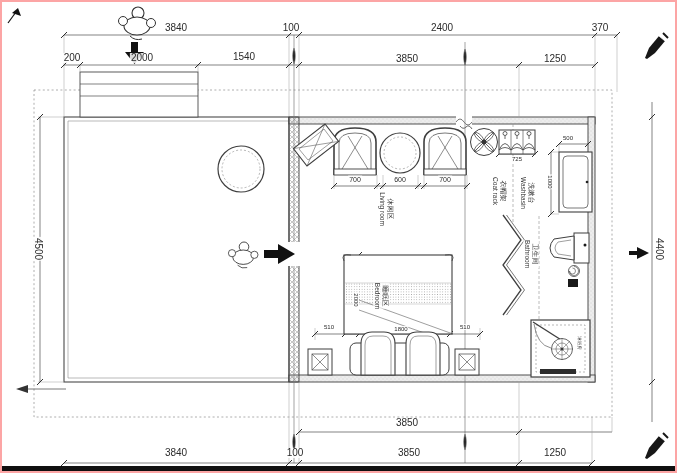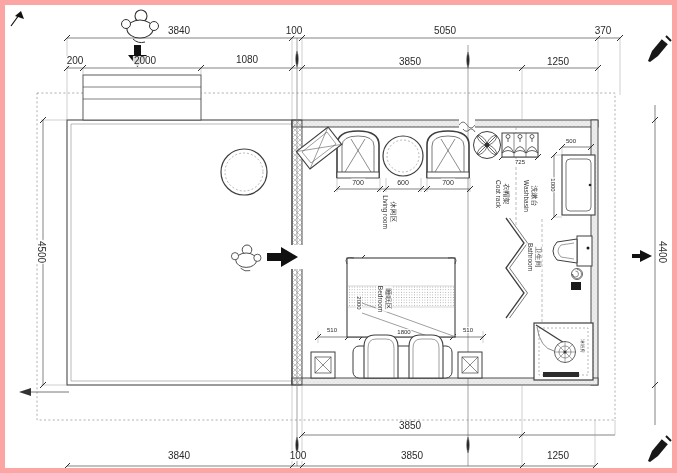--- a/index.html
+++ b/index.html
@@ -1,17 +1,17 @@
 <!DOCTYPE html>
 <html><head>
 <meta charset="utf-8">
 <style>
   html,body{margin:0;padding:0;background:#fff;}
   #stage{position:relative;width:677px;height:473px;background:#fff;overflow:hidden;
-         font-family:"Liberation Sans",sans-serif;border:5px solid #fca5a5;box-sizing:border-box;}
+         font-family:"Liberation Sans",sans-serif;border:2px solid #fca5a5;box-sizing:border-box;}
   #plan-svg{position:absolute;left:0;top:0;}
   .lbl{position:absolute;transform:translate(-50%,-50%);color:#2b2b2b;white-space:nowrap;
        background:rgba(255,255,255,.85);padding:0 1px;line-height:1;}
   .dim{font-size:10px;}
   .dim-sm{font-size:7px;}
   .dim-xs{font-size:6px;}
   .rot{transform:translate(-50%,-50%) rotate(90deg);}
   .room{position:absolute;transform:translate(-50%,-50%) rotate(90deg);text-align:center;
         font-size:6.5px;line-height:1.2;color:#333;white-space:nowrap;background:rgba(255,255,255,.7);}
   .room .zh{font-size:7px;}
@@ -234,25 +234,25 @@
       <path d="M24,387 H64" stroke="#555" stroke-width="0.8"></path>
       <polygon points="14,387 26,383 26,391" fill="#333"></polygon>
     </g>
   </g>
 
   <rect x="0" y="464" width="677" height="7" fill="#101010"></rect>
 </svg>
 
 <div class="lbl dim" style="left:174px;top:26px">3840</div>
 <div class="lbl dim" style="left:289px;top:26px">100</div>
-<div class="lbl dim" style="left:440px;top:26px">5050</div>
+<div class="lbl dim" style="left:440px;top:26px">2400</div>
 <div class="lbl dim" style="left:598px;top:26px">370</div>
 <div class="lbl dim" style="left:70px;top:56px">200</div>
 <div class="lbl dim" style="left:140px;top:56px">2000</div>
-<div class="lbl dim" style="left:242px;top:55px">1080</div>
+<div class="lbl dim" style="left:242px;top:55px">1540</div>
 <div class="lbl dim" style="left:405px;top:57px">3850</div>
 <div class="lbl dim" style="left:553px;top:57px">1250</div>
 <div class="lbl dim" style="left:405px;top:421px">3850</div>
 <div class="lbl dim" style="left:174px;top:451px">3840</div>
 <div class="lbl dim" style="left:293px;top:451px">100</div>
 <div class="lbl dim" style="left:407px;top:451px">3850</div>
 <div class="lbl dim" style="left:553px;top:451px">1250</div>
 <div class="lbl dim rot" style="left:36px;top:247px">4500</div>
 <div class="lbl dim rot" style="left:657px;top:247px">4400</div>
 <div class="lbl dim-sm" style="left:353px;top:177px">700</div>

